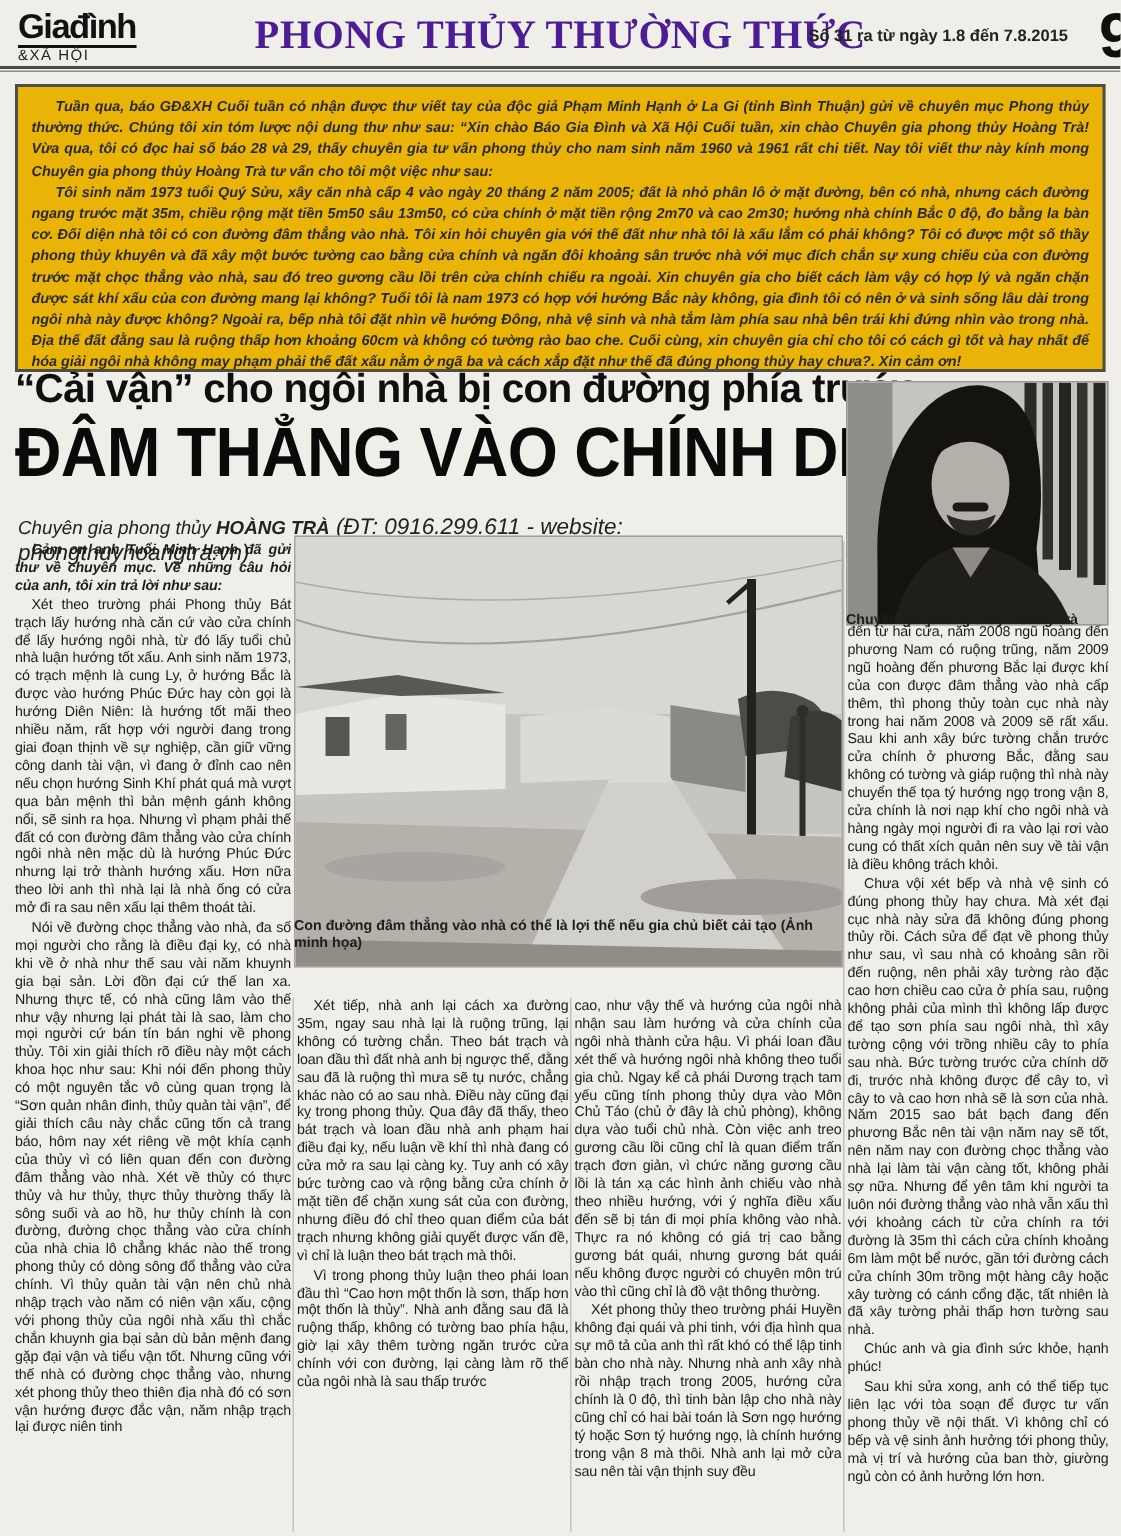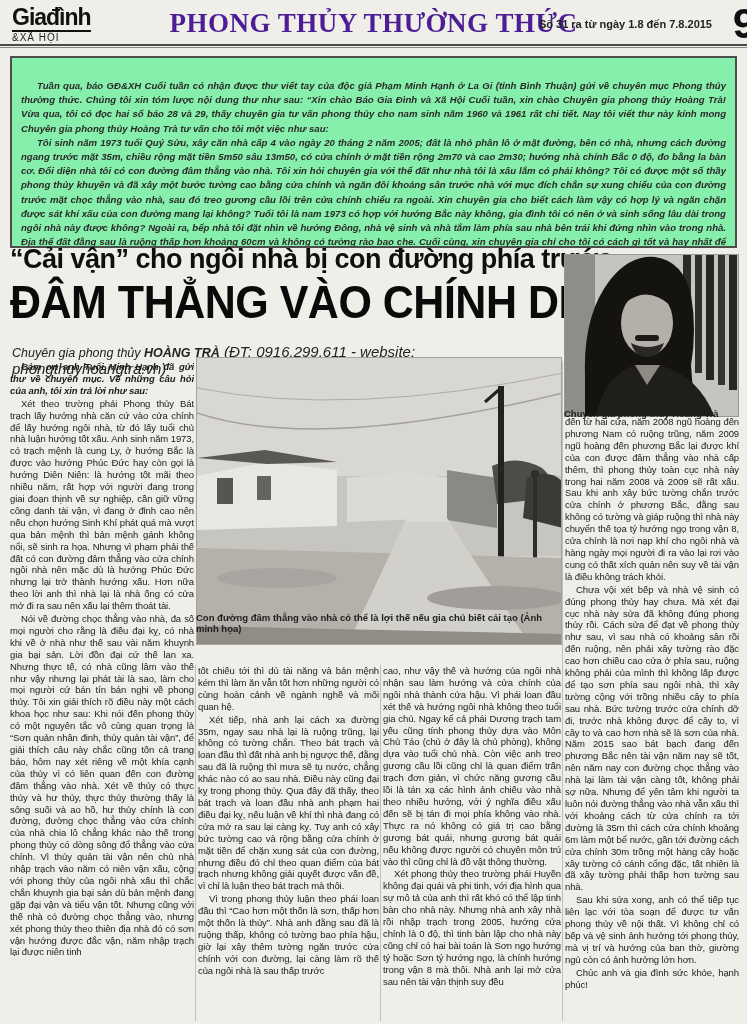--- a/index.html
+++ b/index.html
@@ -18,22 +18,22 @@
   .logo-l1{font-family:"Liberation Sans",sans-serif;font-weight:900;font-size:23px;letter-spacing:-1px;color:#111;border-bottom:2px solid #111;display:inline-block;padding-bottom:1px;}
   .logo-l2{font-weight:400;font-size:10px;letter-spacing:1px;color:#222;margin-top:1px;}
   .section-title{left:0;top:8px;width:747px;text-align:center;
     font-family:"Liberation Serif",serif;font-weight:700;font-size:27px;letter-spacing:.5px;color:#4c1d95;}
   .issue-info{right:52px;top:18px;font-size:11px;font-weight:700;color:#222;text-align:right;}
   .page-number{right:8px;top:0px;font-size:42px;font-weight:900;color:#101010;font-family:"Liberation Sans",sans-serif;}
   .head-rule{left:0;top:44px;width:747px;border-top:2px solid #4a4a48;}
   .head-rule2{left:0;top:47px;width:747px;border-top:1px solid #8a8a86;}
 
   
-  .intro-box{left:10px;top:56px;width:727px;height:192px;border:2px solid #4d4d4b;background:#86efac;
-    padding:21px 9px;box-sizing:border-box;overflow:hidden;}
+  .intro-box{left:10px;top:56px;width:727px;height:192px;border:2px solid #4d4d4b;background:#eab308;
+    padding:7px 9px;box-sizing:border-box;overflow:hidden;}
   .intro-box p{margin:0;text-indent:16px;font-style:italic;font-weight:600;
     font-size:9.6px;line-height:14.2px;text-align:justify;color:#2a2a28;}
 
   
   .kicker{left:10px;top:244px;width:552px;font-weight:800;font-size:27px;letter-spacing:-.5px;color:#0f0f0f;white-space:nowrap;}
   .main-head{left:10px;top:276px;width:552px;font-weight:900;font-size:43px;letter-spacing:-.5px;color:#0a0a0a;white-space:nowrap;
     transform:scaleY(1.08);transform-origin:top left;}
   .byline{left:12px;top:343px;width:552px;font-style:italic;font-size:12.5px;color:#222;}
   .byline b{font-style:italic;}
   .byline .tail{font-size:15px;}
@@ -139,28 +139,27 @@
 <div class="abs colrule r2"></div>
 <div class="abs colrule r3"></div>
 
 <div class="abs col col1">
   <p class="article-intro">Cảm ơn anh Tuổi Minh Hạnh đã gửi thư về chuyên mục. Về những câu hỏi của anh, tôi xin trả lời như sau:</p>
   <p>Xét theo trường phái Phong thủy Bát trạch lấy hướng nhà căn cứ vào cửa chính để lấy hướng ngôi nhà, từ đó lấy tuổi chủ nhà luận hướng tốt xấu. Anh sinh năm 1973, có trạch mệnh là cung Ly, ở hướng Bắc là được vào hướng Phúc Đức hay còn gọi là hướng Diên Niên: là hướng tốt mãi theo nhiều năm, rất hợp với người đang trong giai đoạn thịnh về sự nghiệp, cần giữ vững công danh tài vận, vì đang ở đỉnh cao nên nếu chọn hướng Sinh Khí phát quá mà vượt qua bản mệnh thì bản mệnh gánh không nổi, sẽ sinh ra họa. Nhưng vì phạm phải thế đất có con đường đâm thẳng vào cửa chính ngôi nhà nên mặc dù là hướng Phúc Đức nhưng lại trở thành hướng xấu. Hơn nữa theo lời anh thì nhà lại là nhà ống có cửa mở đi ra sau nên xấu lại thêm thoát tài.</p>
   <p>Nói về đường chọc thẳng vào nhà, đa số mọi người cho rằng là điều đại kỵ, có nhà khi về ở nhà như thế sau vài năm khuynh gia bại sản. Lời đồn đại cứ thế lan xa. Nhưng thực tế, có nhà cũng lâm vào thế như vậy nhưng lại phát tài là sao, làm cho mọi người cứ bán tín bán nghi về phong thủy. Tôi xin giải thích rõ điều này một cách khoa học như sau: Khi nói đến phong thủy có một nguyên tắc vô cùng quan trọng là “Sơn quản nhân đinh, thủy quản tài vận”, để giải thích câu này chắc cũng tốn cả trang báo, hôm nay xét riêng về một khía cạnh của thủy vì có liên quan đến con đường đâm thẳng vào nhà. Xét về thủy có thực thủy và hư thủy, thực thủy thường thấy là sông suối và ao hồ, hư thủy chính là con đường, đường chọc thẳng vào cửa chính của nhà chia lô chẳng khác nào thế trong phong thủy có dòng sông đổ thẳng vào cửa chính. Vì thủy quản tài vận nên chủ nhà nhập trạch vào năm có niên vận xấu, cộng với phong thủy của ngôi nhà xấu thì chắc chắn khuynh gia bại sản dù bản mệnh đang gặp đại vận và tiểu vận tốt. Nhưng cũng với thế nhà có đường chọc thẳng vào, nhưng xét phong thủy theo thiên địa nhà đó có sơn vận hướng được đắc vận, năm nhập trạch lại được niên tinh</p>
 </div>
 
 <div class="abs col col2">
-  <p class="cont">tốt chiếu tới thì dù tài năng và bản mệnh kém thì làm ăn vẫn tốt hơn những người có cùng hoàn cảnh về ngành nghề và mối quan hệ.</p>
   <p>Xét tiếp, nhà anh lại cách xa đường 35m, ngay sau nhà lại là ruộng trũng, lại không có tường chắn. Theo bát trạch và loan đầu thì đất nhà anh bị ngược thế, đằng sau đã là ruộng thì mưa sẽ tụ nước, chẳng khác nào có ao sau nhà. Điều này cũng đại kỵ trong phong thủy. Qua đây đã thấy, theo bát trạch và loan đầu nhà anh phạm hai điều đại kỵ, nếu luận về khí thì nhà đang có cửa mở ra sau lại càng kỵ. Tuy anh có xây bức tường cao và rộng bằng cửa chính ở mặt tiền để chặn xung sát của con đường, nhưng điều đó chỉ theo quan điểm của bát trạch nhưng không giải quyết được vấn đề, vì chỉ là luận theo bát trạch mà thôi.</p>
   <p>Vì trong phong thủy luận theo phái loan đầu thì “Cao hơn một thốn là sơn, thấp hơn một thốn là thủy”. Nhà anh đằng sau đã là ruộng thấp, không có tường bao phía hậu, giờ lại xây thêm tường ngăn trước cửa chính với con đường, lại càng làm rõ thế của ngôi nhà là sau thấp trước</p>
 </div>
 
 <div class="abs col col3">
   <p class="cont">cao, như vậy thế và hướng của ngôi nhà nhận sau làm hướng và cửa chính của ngôi nhà thành cửa hậu. Vì phái loan đầu xét thế và hướng ngôi nhà không theo tuổi gia chủ. Ngay kể cả phái Dương trạch tam yếu cũng tính phong thủy dựa vào Môn Chủ Táo (chủ ở đây là chủ phòng), không dựa vào tuổi chủ nhà. Còn việc anh treo gương cầu lồi cũng chỉ là quan điểm trấn trạch đơn giản, vì chức năng gương cầu lồi là tán xạ các hình ảnh chiếu vào nhà theo nhiều hướng, với ý nghĩa điều xấu đến sẽ bị tán đi mọi phía không vào nhà. Thực ra nó không có giá trị cao bằng gương bát quái, nhưng gương bát quái nếu không được người có chuyên môn trú vào thì cũng chỉ là đồ vật thông thường.</p>
   <p>Xét phong thủy theo trường phái Huyền không đại quái và phi tinh, với địa hình qua sự mô tả của anh thì rất khó có thể lập tinh bàn cho nhà này. Nhưng nhà anh xây nhà rồi nhập trạch trong 2005, hướng cửa chính là 0 độ, thì tinh bàn lập cho nhà này cũng chỉ có hai bài toán là Sơn ngọ hướng tý hoặc Sơn tý hướng ngọ, là chính hướng trong vận 8 mà thôi. Nhà anh lại mở cửa sau nên tài vận thịnh suy đều</p>
 </div>
 
 <div class="abs col col4">
   <p class="cont">đến từ hai cửa, năm 2008 ngũ hoàng đến phương Nam có ruộng trũng, năm 2009 ngũ hoàng đến phương Bắc lại được khí của con được đâm thẳng vào nhà cấp thêm, thì phong thủy toàn cục nhà này trong hai năm 2008 và 2009 sẽ rất xấu. Sau khi anh xây bức tường chắn trước cửa chính ở phương Bắc, đằng sau không có tường và giáp ruộng thì nhà này chuyển thế tọa tý hướng ngọ trong vận 8, cửa chính là nơi nạp khí cho ngôi nhà và hàng ngày mọi người đi ra vào lại rơi vào cung có thất xích quản nên suy về tài vận là điều không trách khỏi.</p>
   <p>Chưa vội xét bếp và nhà vệ sinh có đúng phong thủy hay chưa. Mà xét đại cục nhà này sửa đã không đúng phong thủy rồi. Cách sửa để đạt về phong thủy như sau, vì sau nhà có khoảng sân rồi đến ruộng, nên phải xây tường rào đặc cao hơn chiều cao cửa ở phía sau, ruộng không phải của mình thì không lấp được để tạo sơn phía sau ngôi nhà, thì xây tường cộng với trồng nhiều cây to phía sau nhà. Bức tường trước cửa chính dỡ đi, trước nhà không được để cây to, vì cây to và cao hơn nhà sẽ là sơn của nhà. Năm 2015 sao bát bạch đang đến phương Bắc nên tài vận năm nay sẽ tốt, nên năm nay con đường chọc thẳng vào nhà lại làm tài vận càng tốt, không phải sợ nữa. Nhưng để yên tâm khi người ta luôn nói đường thẳng vào nhà vẫn xấu thì với khoảng cách từ cửa chính ra tới đường là 35m thì cách cửa chính khoảng 6m làm một bể nước, gần tới đường cách cửa chính 30m trồng một hàng cây hoặc xây tường có cánh cổng đặc, tất nhiên là đã xây tường phải thấp hơn tường sau nhà.</p>
+  <p>Chúc anh và gia đình sức khỏe, hạnh phúc!</p>
   <p>Sau khi sửa xong, anh có thể tiếp tục liên lạc với tòa soạn để được tư vấn phong thủy về nội thất. Vì không chỉ có bếp và vệ sinh ảnh hưởng tới phong thủy, mà vị trí và hướng của ban thờ, giường ngủ còn có ảnh hưởng lớn hơn.</p>
-  <p>Chúc anh và gia đình sức khỏe, hạnh phúc!</p>
 </div>
 
 </body></html>

